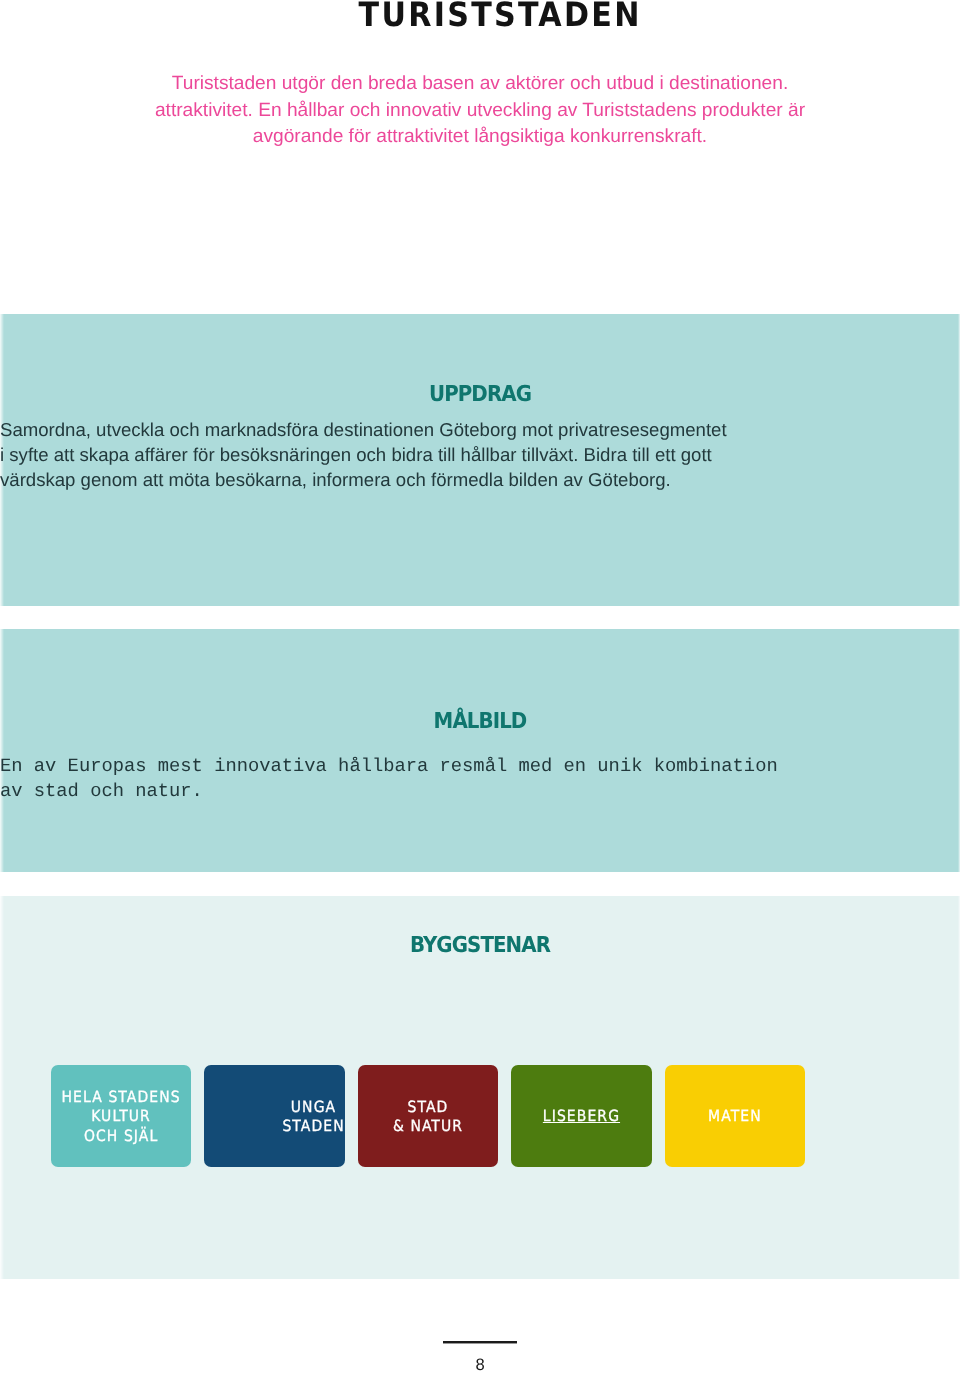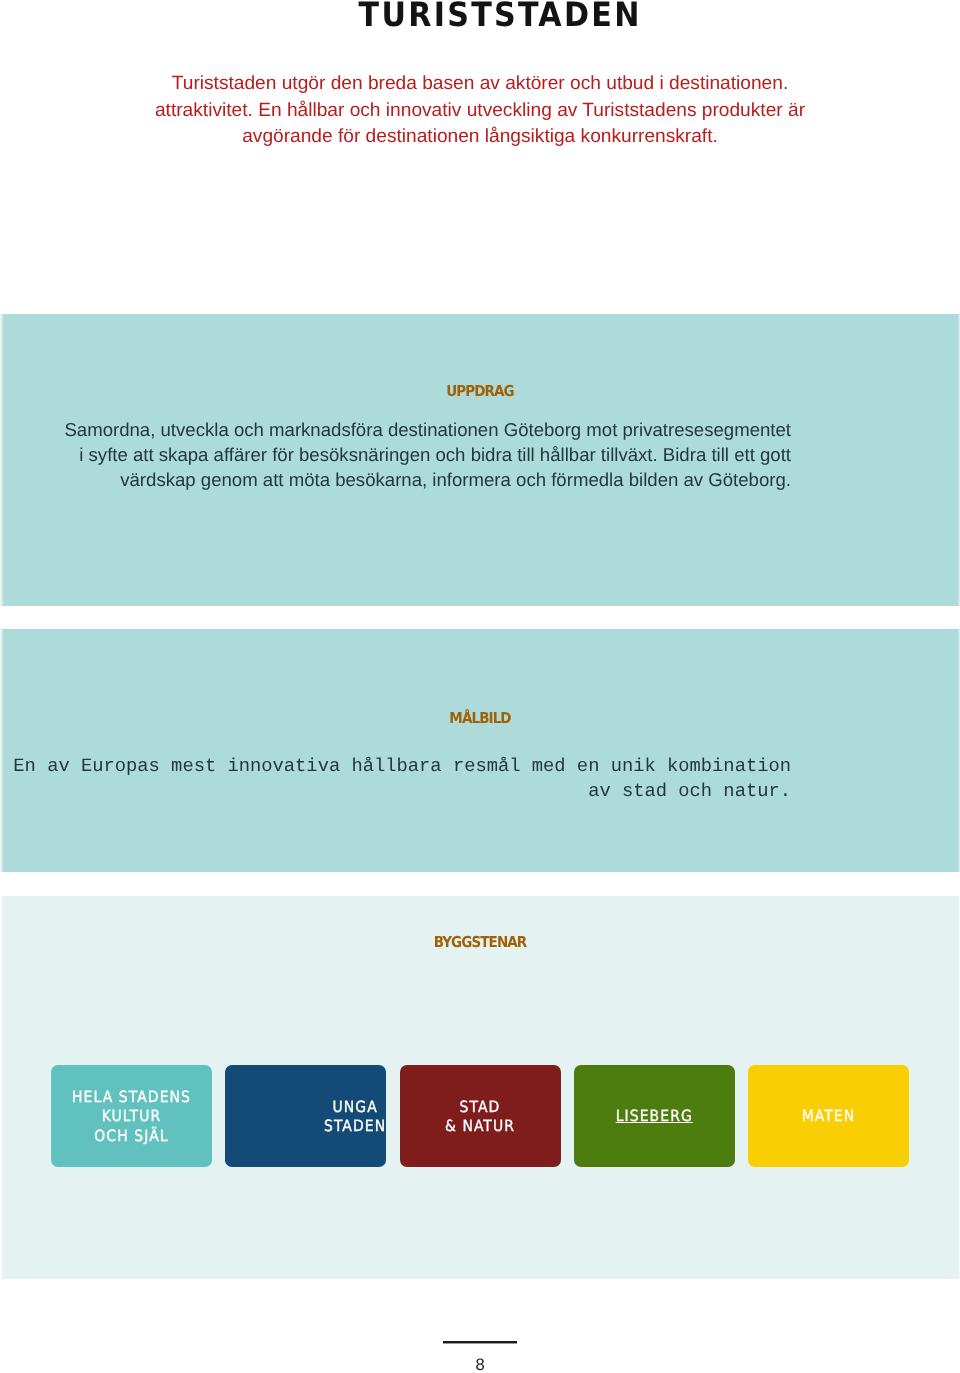--- a/index.html
+++ b/index.html
@@ -9,43 +9,43 @@
        -webkit-font-smoothing:antialiased;text-rendering:geometricPrecision;}
   .page{position:relative;width:960px;height:1373px;overflow:hidden;background:#ffffff;}
   .title,.intro,.heading,.bodytext,.box span,.pageno,.rule{transform:translateZ(0);}
 
   .title{position:absolute;left:20.1px;top:-5.1px;width:960px;text-align:center;
          font-family:"DejaVu Sans",sans-serif;font-stretch:condensed;
          font-size:33.5px;font-weight:bold;letter-spacing:2.3px;color:#131313;
          white-space:nowrap;line-height:normal;}
 
   .intro{position:absolute;left:0;top:71.1px;width:960px;text-align:center;
-         font-size:19.15px;line-height:26.5px;color:#b91c1c;}
+         font-size:19.15px;line-height:26.5px;color:#ec4899;}
 
   .band{position:absolute;left:0;width:960px;
         -webkit-mask-image:linear-gradient(90deg,rgba(0,0,0,0.12) 0px,#000 4px,#000 958px,rgba(0,0,0,0.25) 960px);
         mask-image:linear-gradient(90deg,rgba(0,0,0,0.12) 0px,#000 4px,#000 958px,rgba(0,0,0,0.25) 960px);}
   .band-uppdrag{top:313.5px;height:292.5px;}
   .band-malbild{top:628.5px;height:243.5px;}
   .band-bygg{top:896px;height:383px;}
 
   .heading{position:absolute;left:0;width:960px;text-align:center;
            font-family:"DejaVu Sans",sans-serif;font-stretch:condensed;
-           font-weight:bold;font-size:15px;letter-spacing:-0.9px;color:#a16207;
+           font-weight:bold;font-size:22px;letter-spacing:-0.9px;color:#0f766e;
            line-height:normal;white-space:nowrap;}
   .head-uppdrag{top:381.6px;}
   .head-malbild{top:709px;}
   .head-bygg{top:933px;}
 
-  .bodytext{position:absolute;left:0;width:791px;text-align:right;
+  .bodytext{position:absolute;left:0;width:791px;text-align:left;
             font-size:18.6px;line-height:25.1px;color:#22393c;}
   .body-uppdrag{top:416.6px;}
   .body-malbild{top:754.4px;font-size:18.8px;font-family:Liberation Mono, monospace;}
 
-  .boxes{position:absolute;left:51px;top:1064.5px;width:858px;height:102.5px;
+  .boxes{position:absolute;left:51px;top:1064.5px;width:754px;height:102.5px;
          display:flex;gap:13.25px;}
   .box{flex:1 1 0;border-radius:7px;display:flex;align-items:center;
        justify-content:center;text-align:center;color:#ffffff;
        font-family:"DejaVu Sans",sans-serif;font-stretch:condensed;
        font-weight:normal;font-size:15.5px;letter-spacing:1.1px;line-height:19.3px;
        -webkit-text-stroke:0.3px #ffffff;padding-top:2.5px;box-sizing:border-box;}
 
   .rule{position:absolute;left:442.5px;top:1341px;width:74.5px;height:3px;
         background:linear-gradient(#1b1b1b 0,#1b1b1b 66.7%,rgba(27,27,27,0.45) 66.7%,rgba(27,27,27,0.45) 100%);}
   .pageno{position:absolute;left:0;top:1355px;width:960px;text-align:center;
@@ -54,21 +54,21 @@
 </head>
 <body>
 
 <div class="page">
 
   <div class="title">TURISTSTADEN</div>
 
   <div class="intro">
       <div>Turiststaden utgör den breda basen av aktörer och utbud i destinationen.</div>
       <div>attraktivitet. En hållbar och innovativ utveckling av Turiststadens produkter är</div>
-      <div>avgörande för destinationen långsiktiga konkurrenskraft.</div>
+      <div>avgörande för attraktivitet långsiktiga konkurrenskraft.</div>
     </div>
 
   <div class="band band-uppdrag" style="background: rgb(173, 219, 218);"></div>
   <div class="heading head-uppdrag">UPPDRAG</div>
   <div class="bodytext body-uppdrag">
       <div>Samordna, utveckla och marknadsföra destinationen Göteborg mot privatresesegmentet</div>
       <div>i syfte att skapa affärer för besöksnäringen och bidra till hållbar tillväxt. Bidra till ett gott</div>
       <div>värdskap genom att möta besökarna, informera och förmedla bilden av Göteborg.</div>
     </div>
 

